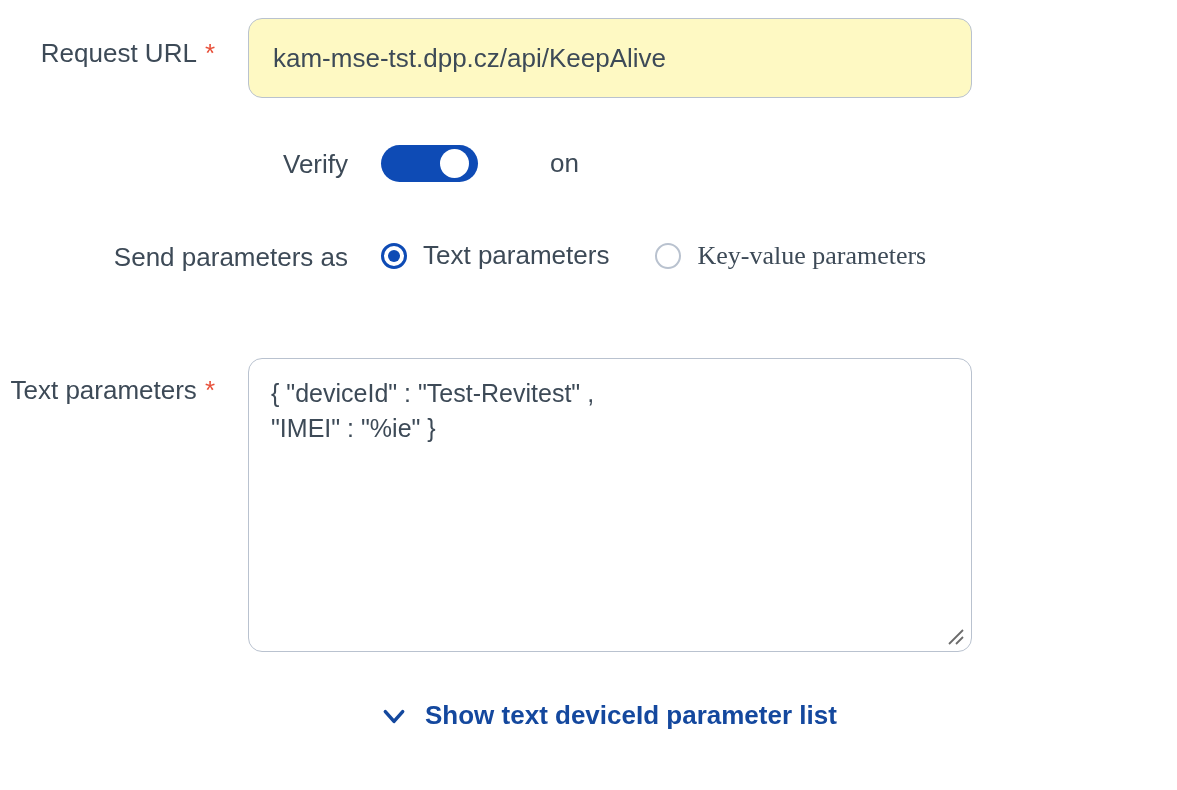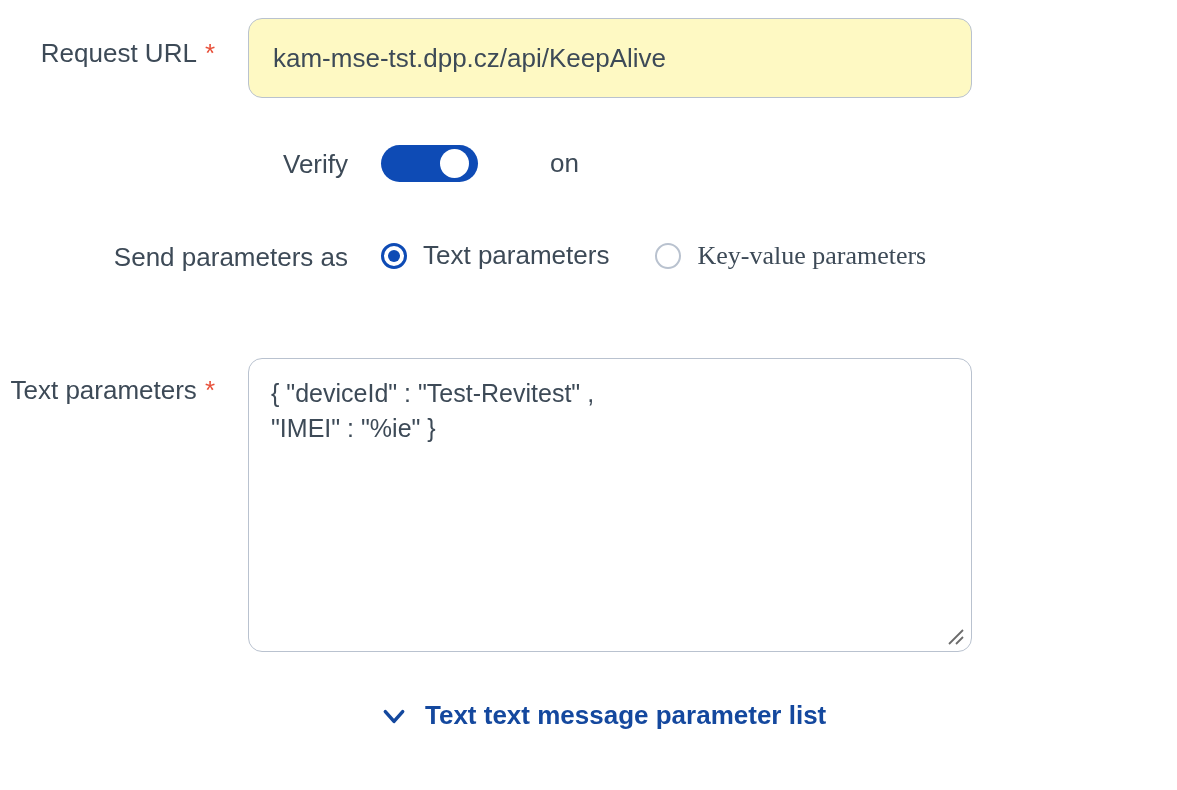--- a/index.html
+++ b/index.html
@@ -248,17 +248,17 @@
       </svg>
     </div>
   </div>
 
   <div class="row" id="row-link">
     <div class="label-col"></div>
     <div class="field-col">
       <svg class="chevron" viewBox="0 0 24 24">
         <polyline points="4,8 12,17 20,8" fill="none" stroke="#14489e" stroke-width="3.2" stroke-linecap="round" stroke-linejoin="round"></polyline>
       </svg>
-      <span class="link-text">Text text message parameter list</span>
+      <span class="link-text">Show text deviceId parameter list</span>
     </div>
   </div>
 
 </div>
 
 </body></html>

